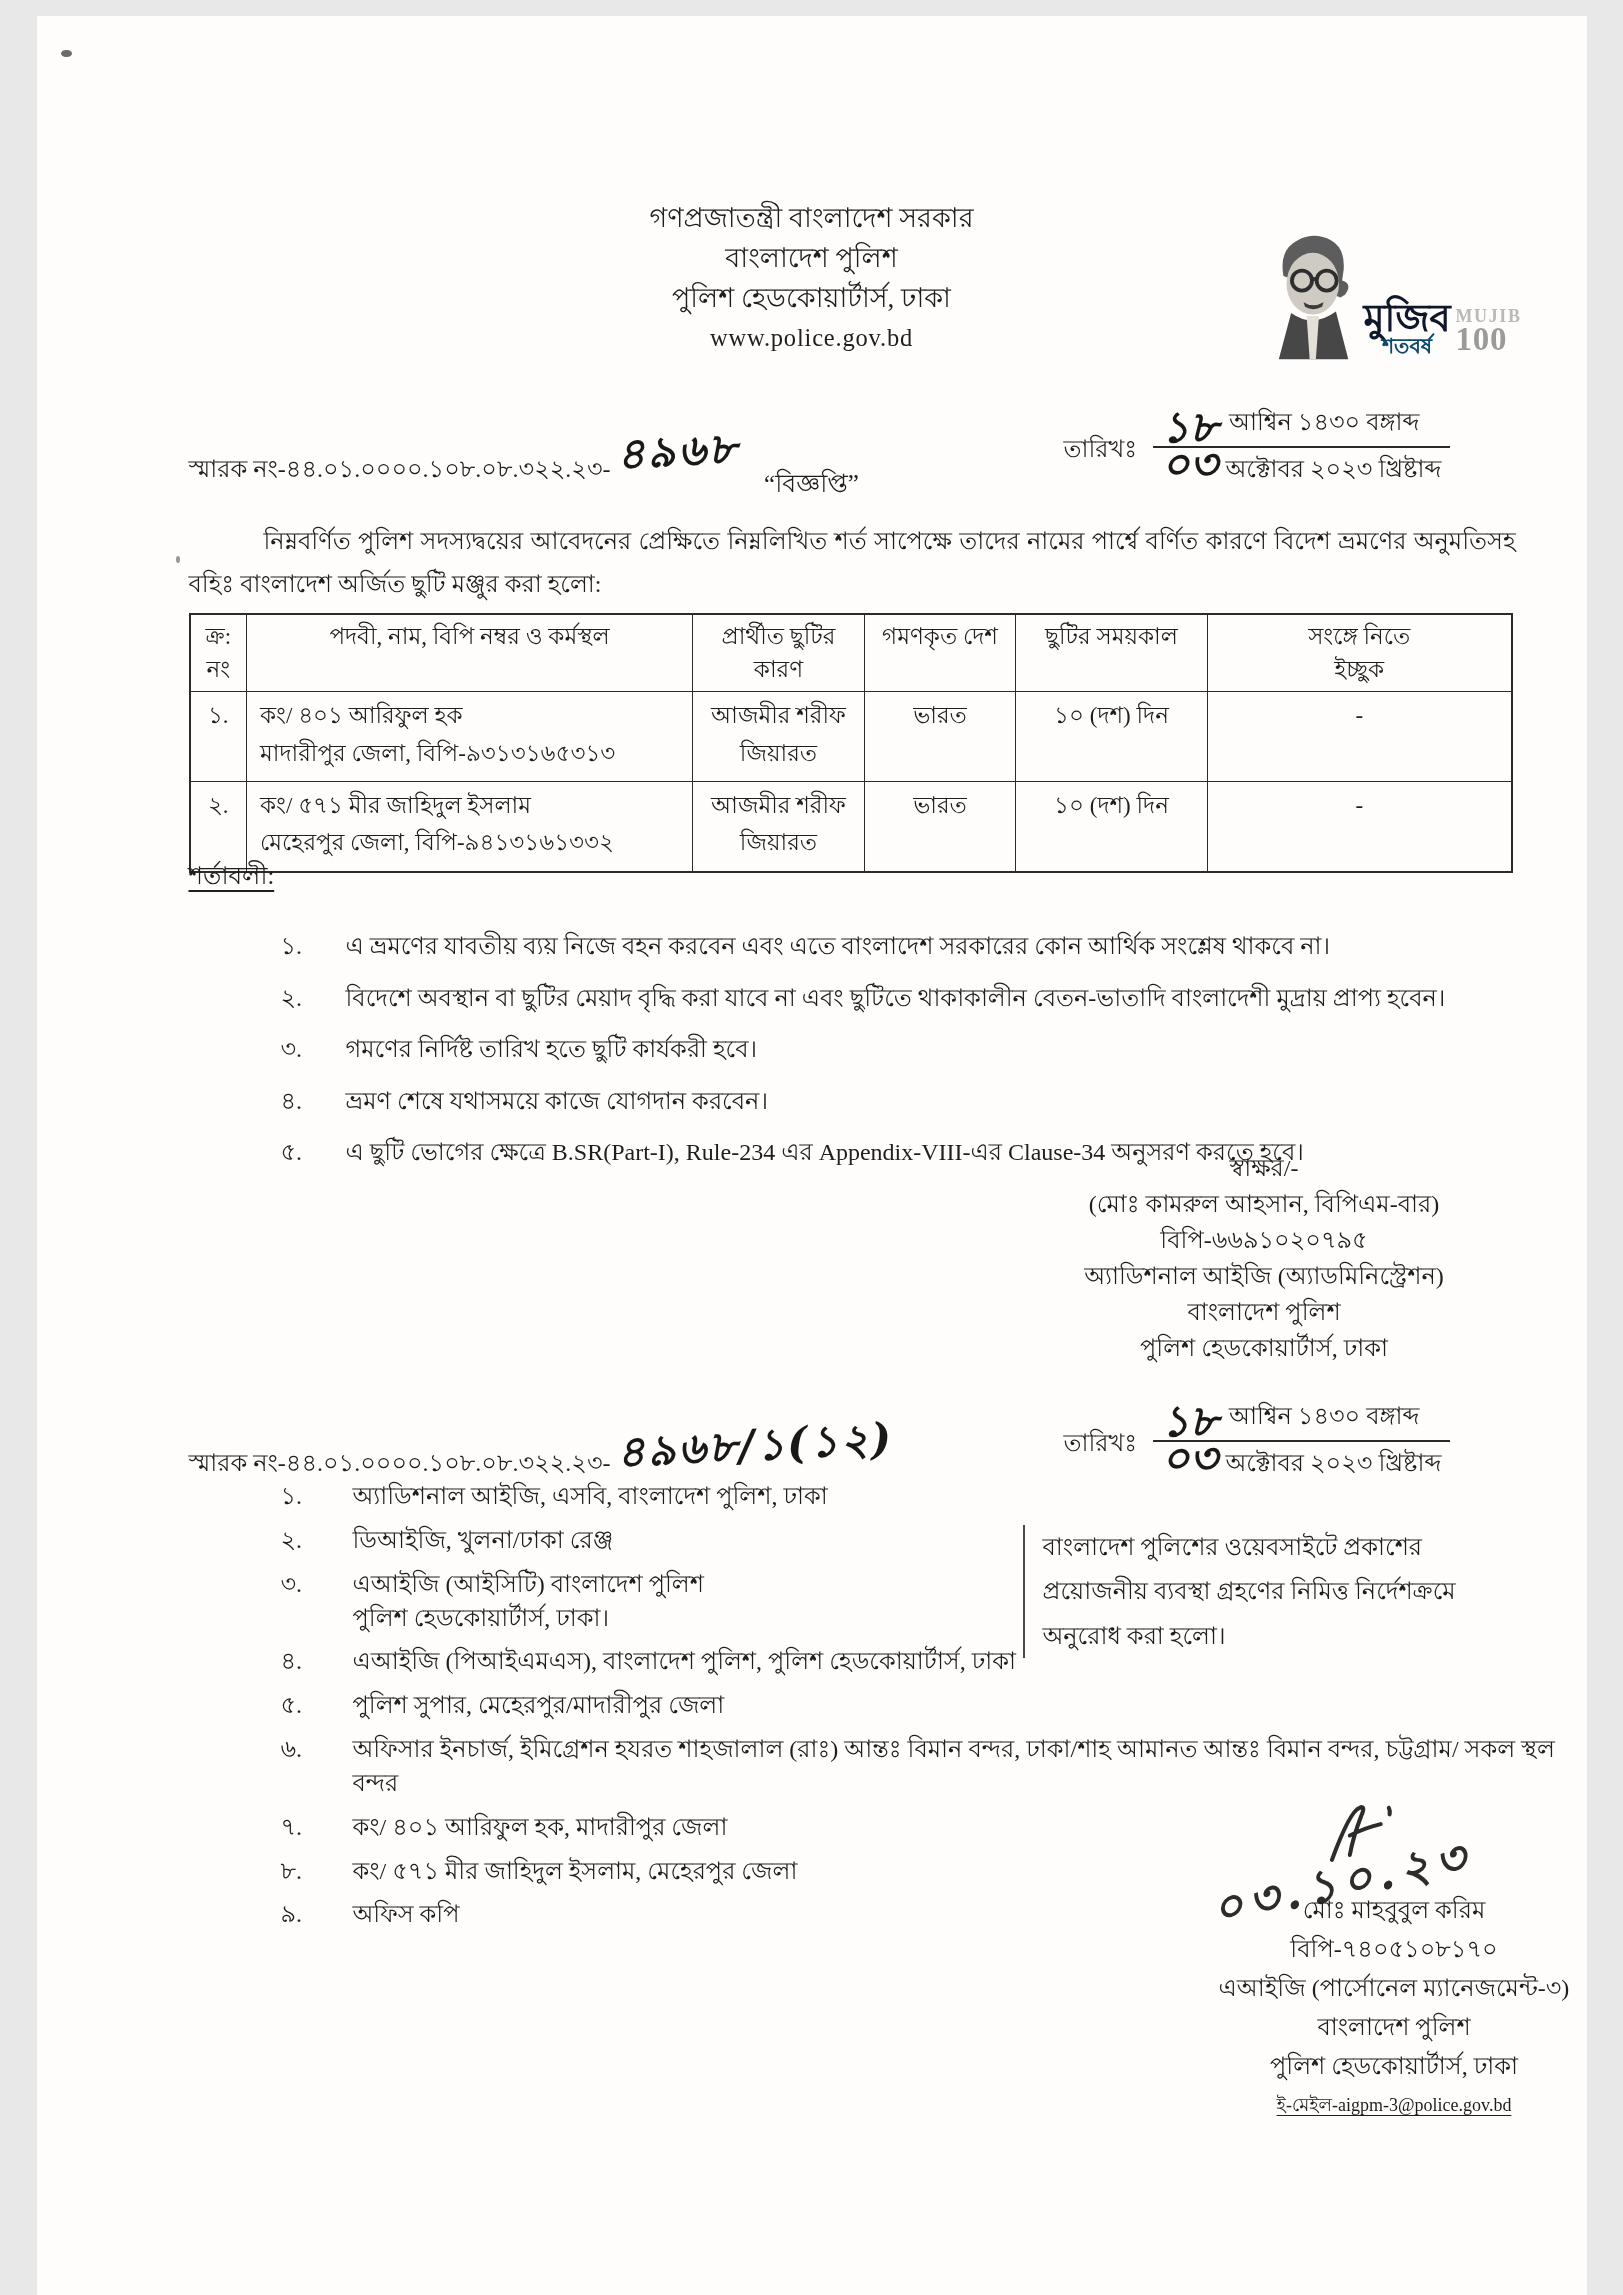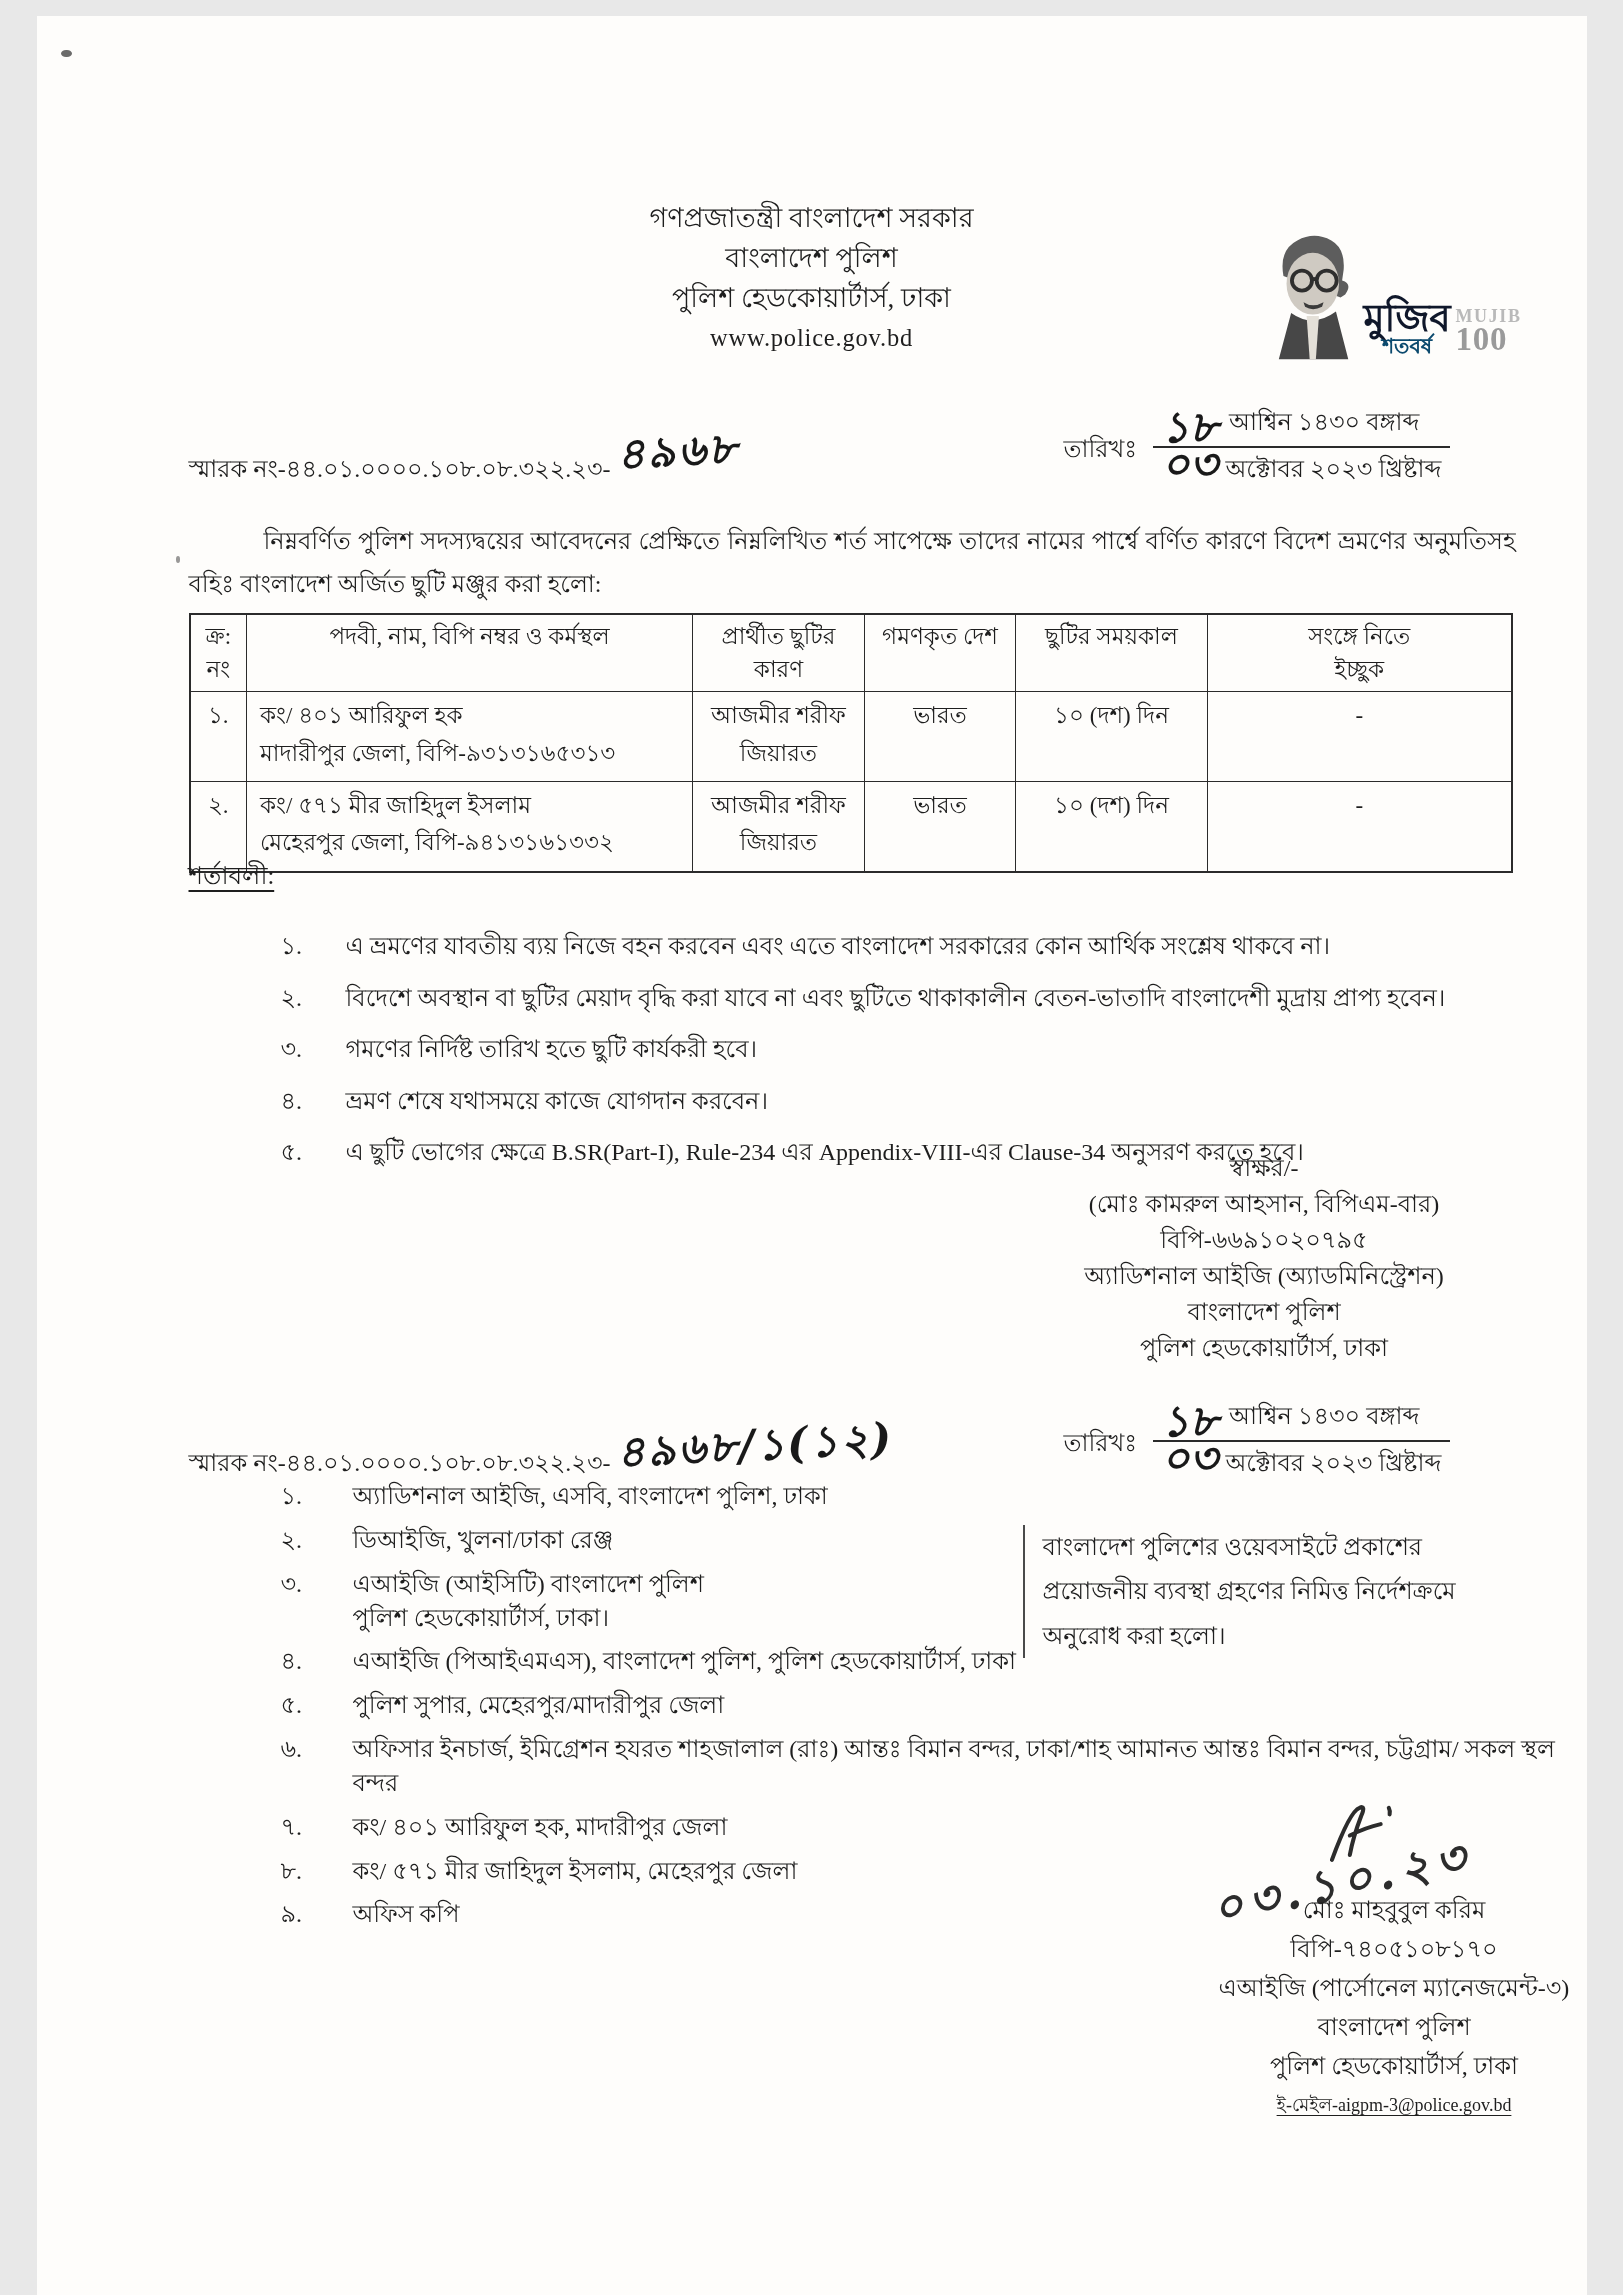--- a/index.html
+++ b/index.html
@@ -149,20 +149,21 @@
           <span>আশ্বিন ১৪৩০ বঙ্গাব্দ</span>
         </div>
         <div class="date-bottom">
           <span class="hw day-hw">০৩</span>
           <span>অক্টোবর ২০২৩ খ্রিষ্টাব্দ</span>
         </div>
       </div>
     </div>
   </div>
 
+  <div class="notice-title">“বিজ্ঞপ্তি”</div>
 
   <div class="intro">নিম্নবর্ণিত পুলিশ সদস্যদ্বয়ের আবেদনের প্রেক্ষিতে নিম্নলিখিত শর্ত সাপেক্ষে তাদের নামের পার্শ্বে বর্ণিত কারণে বিদেশ ভ্রমণের অনুমতিসহ বহিঃ বাংলাদেশ অর্জিত ছুটি মঞ্জুর করা হলো:</div>
 
   <table class="leave-table">
     <colgroup>
       <col class="c-serial">
         <col class="c-name">
         <col class="c-reason">
       <col class="c-country">
         <col class="c-dur">

